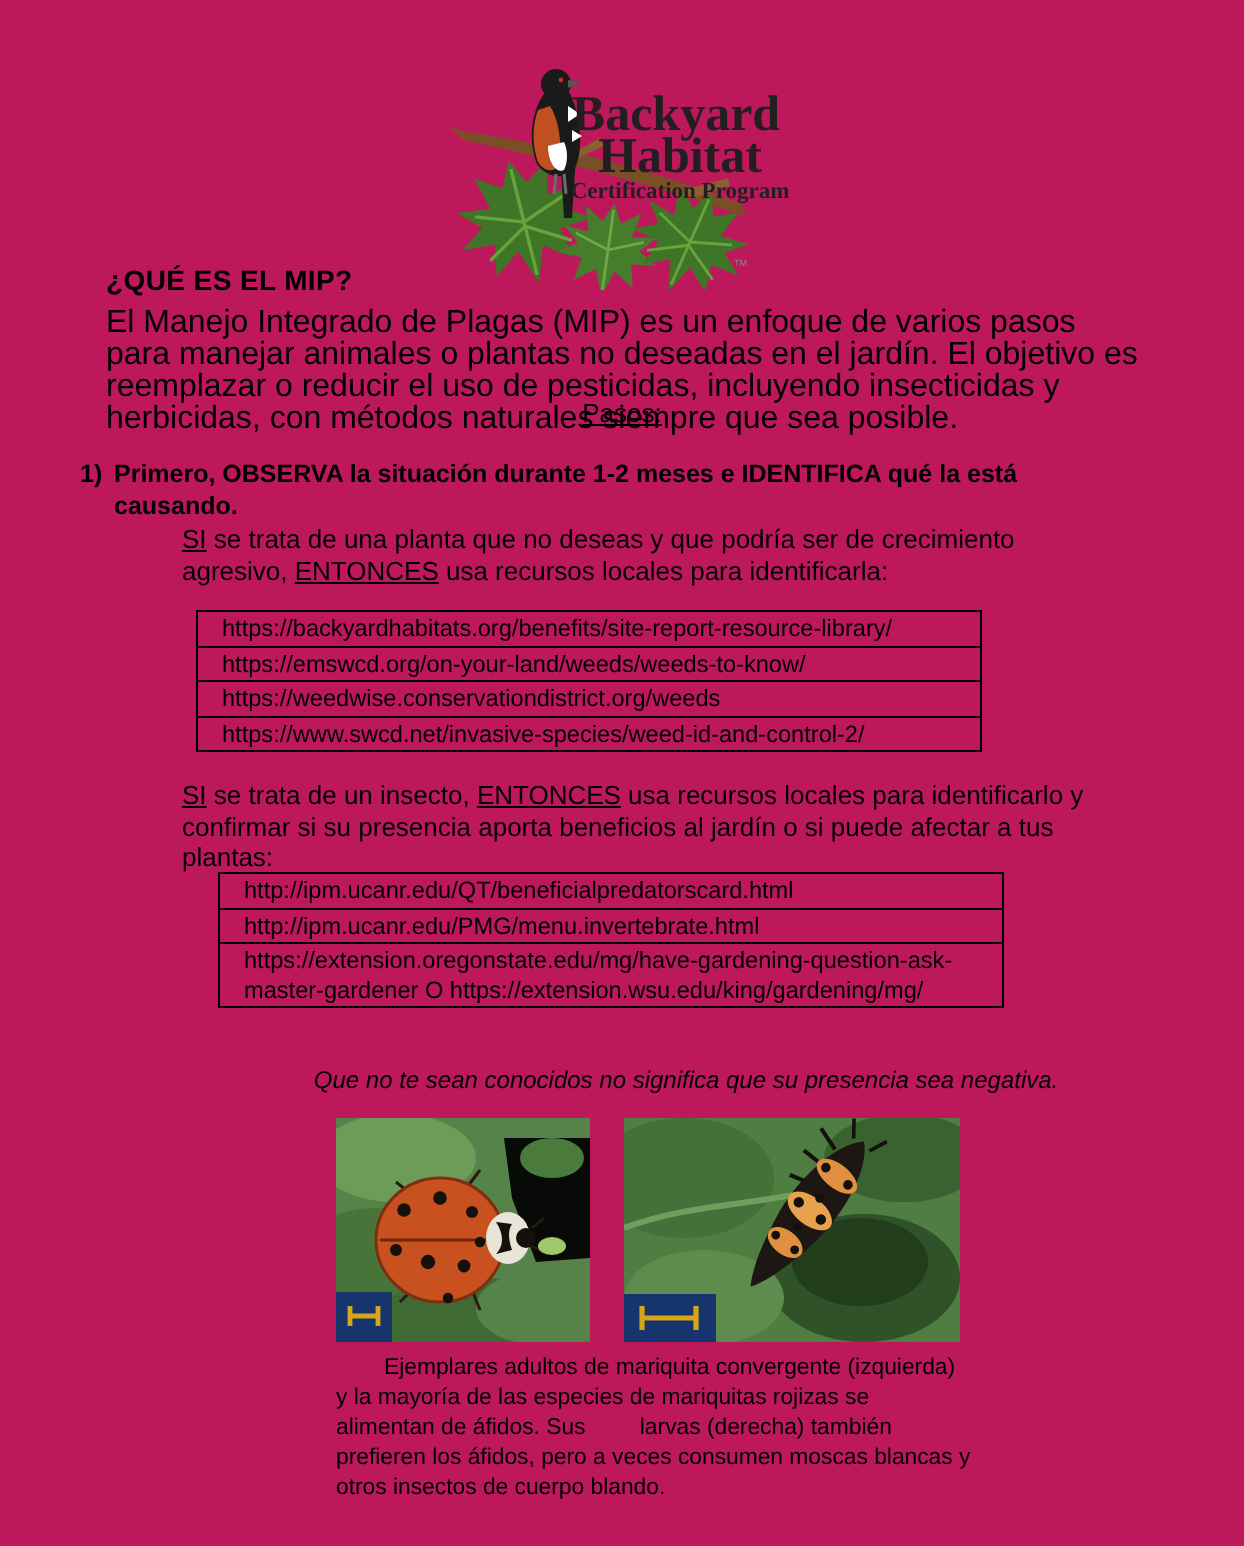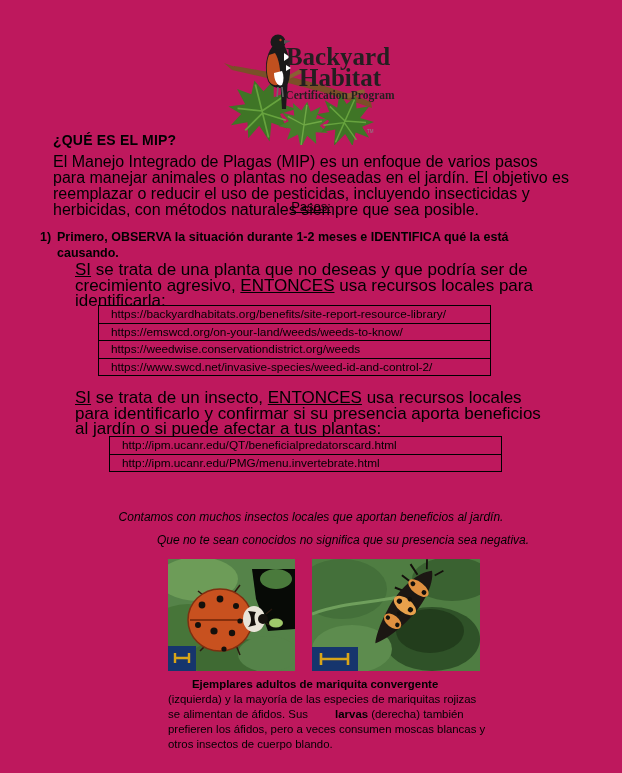--- a/index.html
+++ b/index.html
@@ -8,28 +8,28 @@
     font-family:"Liberation Sans", sans-serif;color:#000;overflow:hidden;
   }
   .abs{position:absolute;}
   .h1{font-size:14px;font-weight:bold;letter-spacing:.2px;}
   .intro{font-size:16px;line-height:16px;width:517px;}
   .pasos{width:622px;text-align:center;font-size:13px;}
   .pasos span{text-decoration:underline;}
   .step{display:flex;font-weight:bold;font-size:12.5px;line-height:16px;}
   .step .num{width:17px;flex:none;}
   .step .txt{width:515px;}
-  .sub{font-size:17px;line-height:15.5px;}
+  .sub{font-size:13px;line-height:15.5px;margin-left:16px;}
   .u{text-decoration:underline;}
   table.links{border-collapse:collapse;width:393px;font-size:11.8px;}
   table.links td{border:1px solid #000;padding:1px 4px 1px 12px;line-height:14.5px;height:14px;}
   .note{width:622px;text-align:center;font-style:italic;font-size:12px;}
   .photo{display:block;}
   .caption{font-size:11.4px;line-height:15px;width:318px;}
-  .caption b{font-weight:bold;padding-left:24px;}
+  .caption b{font-weight:normal;padding-left:24px;}
   .logo-text{font-family:"Liberation Serif", serif;font-weight:bold;}
 </style>
 </head>
 <body>
 
 <div class="page">
 
   <div class="abs" style="left:222px;top:29px;">
     <svg width="216" height="116" viewBox="0 0 216 116">
 
@@ -114,24 +114,26 @@
   </div>
 
   <table class="links abs" style="left:98px;top:436px;margin-left:11px;">
     <tbody>
       <tr>
           <td>http://ipm.ucanr.edu/QT/beneficialpredatorscard.html</td>
         </tr>
       <tr>
           <td>http://ipm.ucanr.edu/PMG/menu.invertebrate.html</td>
         </tr>
+      <tr>
+          <td>https://extension.oregonstate.edu/mg/have-gardening-question-ask-master-gardener O https://extension.wsu.edu/king/gardening/mg/</td>
+        </tr>
     </tbody>
   </table>
 
-  <div class="abs note" style="left:0;top:510px;">Contamos con muchos insectos locales que aportan beneficios al jardín.</div>
   <div class="abs note" style="left:0;top:533px;margin-left:32px;">Que no te sean conocidos no significa que su presencia sea negativa.</div>
 
   <div class="abs" style="left:168px;top:559px;">
     <svg class="photo" width="127" height="112" viewBox="0 0 127 112">
       <rect width="127" height="112" fill="#558349"></rect>
       <ellipse cx="30" cy="20" rx="40" ry="22" fill="#6d9c58"></ellipse>
       <ellipse cx="20" cy="80" rx="45" ry="35" fill="#477539"></ellipse>
       <ellipse cx="70" cy="100" rx="50" ry="20" fill="#3f6a33"></ellipse>
       <ellipse cx="100" cy="95" rx="30" ry="18" fill="#558349"></ellipse>
       <path d="M84,10 L127,10 L127,70 L100,72 L88,40 Z" fill="#070a06"></path>

